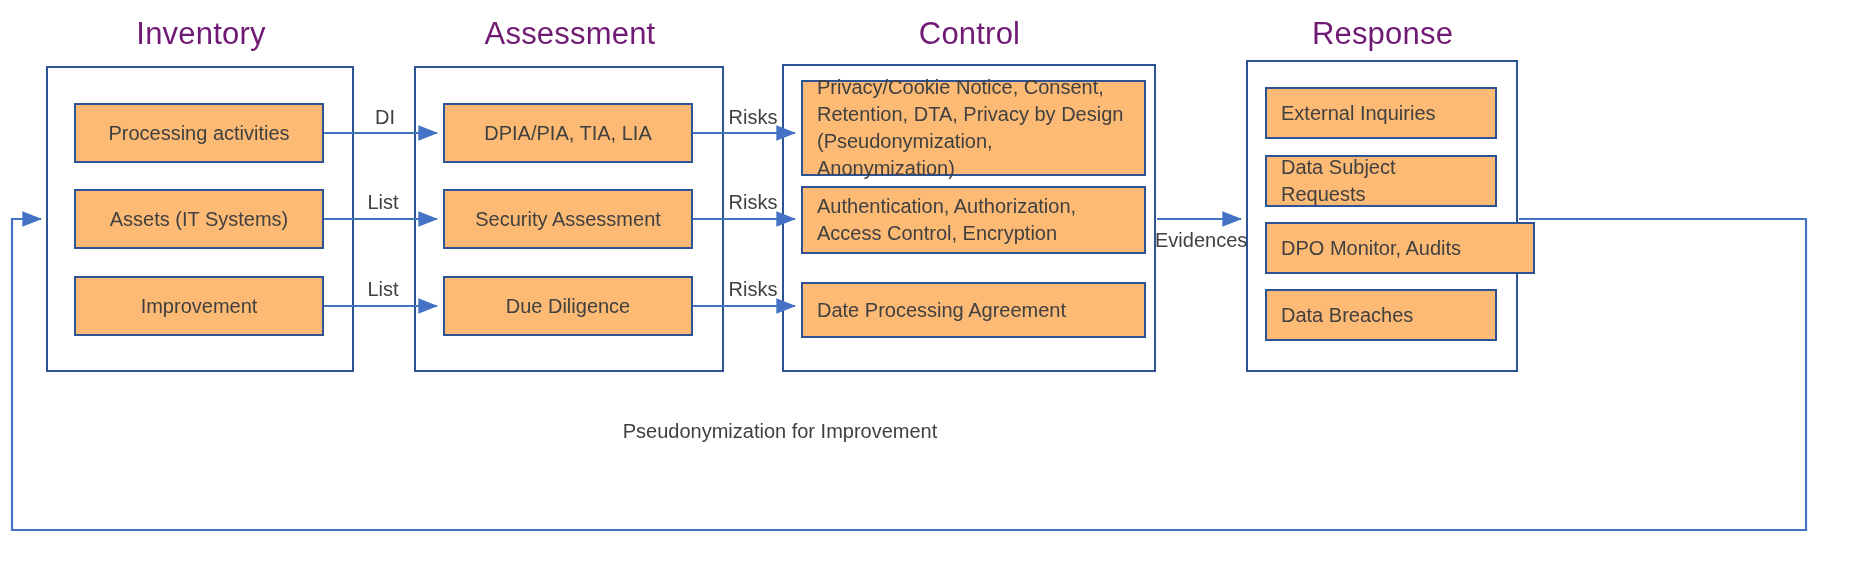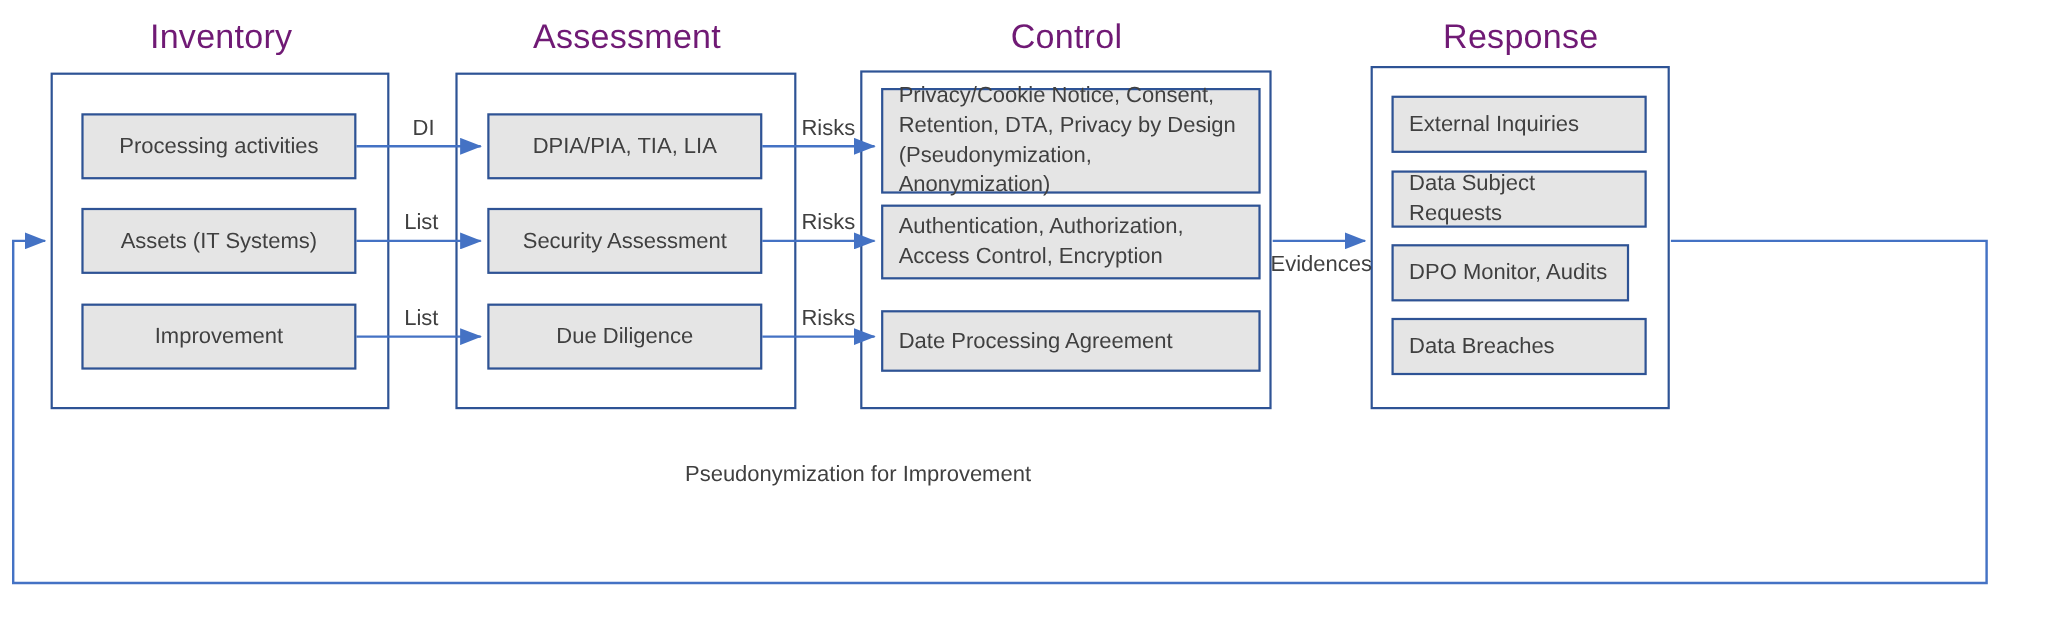--- a/index.html
+++ b/index.html
@@ -29,21 +29,21 @@
   }
   .container-box {
     position: absolute;
     border: 2.5px solid #2E5395;
     background: transparent;
     box-sizing: border-box;
   }
   .item-box {
     position: absolute;
     border: 2px solid #2E5395;
-    background: #e5e5e5;
+    background: #fdba74;
     box-sizing: border-box;
     color: #404040;
     font-size: 20px;
     line-height: 27px;
     font-weight: 300;
     display: flex;
     align-items: center;
     justify-content: center;
     text-align: center;
     padding: 0 8px;
@@ -94,21 +94,21 @@
   <div class="item-box" style="left:443px; top:103px; width:250px; height:60px;">DPIA/PIA, TIA, LIA</div>
   <div class="item-box" style="left:443px; top:189px; width:250px; height:60px;">Security Assessment</div>
   <div class="item-box" style="left:443px; top:276px; width:250px; height:60px;">Due Diligence</div>
 
   <div class="item-box left" style="left:801px; top:80px; width:345px; height:96px;">Privacy/Cookie Notice, Consent, Retention, DTA, Privacy by Design (Pseudonymization, Anonymization)</div>
   <div class="item-box left" style="left:801px; top:186px; width:345px; height:68px;">Authentication, Authorization, Access Control, Encryption</div>
   <div class="item-box left" style="left:801px; top:282px; width:345px; height:56px;">Date Processing Agreement</div>
 
   <div class="item-box left" style="left:1265px; top:87px; width:232px; height:52px;">External Inquiries</div>
   <div class="item-box left" style="left:1265px; top:155px; width:232px; height:52px;">Data Subject Requests</div>
-  <div class="item-box left" style="left:1265px; top:222px; width:216px; height:52px;">DPO Monitor, Audits</div>
+  <div class="item-box left" style="left:1265px; top:222px; width:270px; height:52px;">DPO Monitor, Audits</div>
   <div class="item-box left" style="left:1265px; top:289px; width:232px; height:52px;">Data Breaches</div>
 
   <div class="edge-label" style="left:355px; top:105px; width:60px;">DI</div>
   <div class="edge-label" style="left:351px; top:190px; width:64px;">List</div>
   <div class="edge-label" style="left:351px; top:277px; width:64px;">List</div>
 
   <div class="edge-label" style="left:722px; top:105px; width:62px;">Risks</div>
   <div class="edge-label" style="left:722px; top:190px; width:62px;">Risks</div>
   <div class="edge-label" style="left:722px; top:277px; width:62px;">Risks</div>
 

